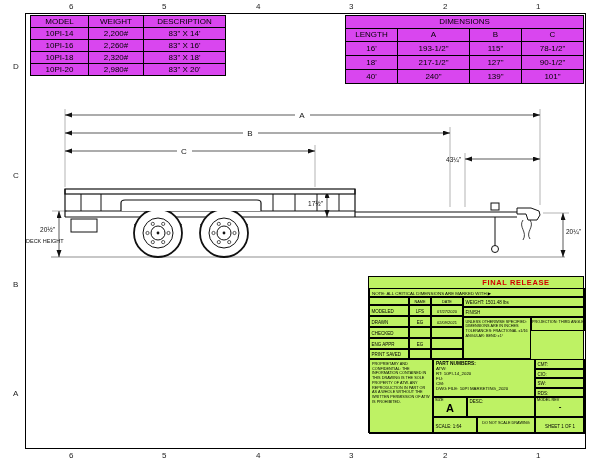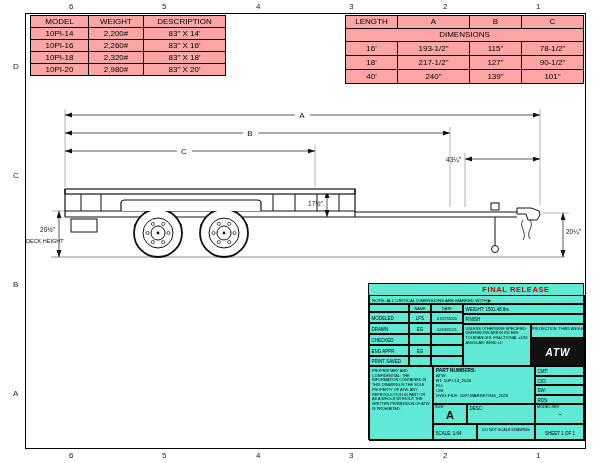--- a/index.html
+++ b/index.html
@@ -1,26 +1,26 @@
 <!DOCTYPE html>
 <html><head>
 <meta charset="utf-8">
 <style>
   *{margin:0;padding:0;box-sizing:border-box}
   html,body{width:600px;height:463px;background:#fff;font-family:"Liberation Sans",sans-serif;color:#000;position:relative;overflow:hidden}
   .frame{position:absolute;left:25px;top:13px;width:561px;height:436px;border:1.4px solid #000}
   .zl{position:absolute;font-size:8px;color:#222}
-  table{border-collapse:collapse;position:absolute;background:#fca5a5}
+  table{border-collapse:collapse;position:absolute;background:#d946ef}
   td,th{border:1px solid #000;font-size:8px;font-weight:normal;text-align:center;padding:0 2px;height:11px;line-height:11px;white-space:nowrap}
   .dims td,.dims th{height:13px;line-height:13px}
   .dims .ttl{height:12px;line-height:12px}
   svg{font-family:"Liberation Sans",sans-serif}
   svg text{fill:#111}
   
-  .tb{position:absolute;left:368px;top:283px;width:216px;height:157px;border:1px solid #000;background:#5eead4;font-size:4.5px}
+  .tb{position:absolute;left:368px;top:276px;width:216px;height:157px;border:1px solid #000;background:#bef264;font-size:4.5px}
   .c{position:absolute;border:0.5px solid #000;overflow:hidden;white-space:nowrap}
   .banner{left:0;top:0;width:216px;height:11px;color:#d40000;font-weight:bold;font-size:7.5px;letter-spacing:.6px;text-align:center;line-height:11px;padding-left:78px}
   .note{left:0;top:11px;width:216px;height:9px;font-size:4.4px;line-height:9px;padding-left:2px}
   .lab{padding-left:1.5px;text-align:left}
   .ctr{text-align:center}
   .tiny{font-size:3.8px;white-space:normal;line-height:1.25}
   .logo{display:flex;align-items:center;justify-content:center;background:#111;color:#fff;font-weight:bold;font-style:italic;font-size:10px;letter-spacing:1px}
 </style>
 </head>
 <body>
@@ -70,28 +70,28 @@
     <td>10PI-20</td>
     <td>2,980#</td>
     <td>83" X 20'</td>
   </tr>
 </tbody>
   </table>
 
 <table class="dims" style="left:345px;top:15px">
   <tbody>
       <tr>
+        <th colspan="4" class="ttl">DIMENSIONS</th>
+      </tr>
+  <tr>
     <th style="width:52px" class="ttl">LENGTH</th>
     <th style="width:72px" class="ttl">A</th>
     <th style="width:52px" class="ttl">B</th>
     <th style="width:62px" class="ttl">C</th>
   </tr>
-  <tr>
-        <th colspan="4" class="ttl">DIMENSIONS</th>
-      </tr>
   <tr>
     <td>16'</td>
     <td>193-1/2"</td>
     <td>115"</td>
     <td>78-1/2"</td>
   </tr>
   <tr>
     <td>18'</td>
     <td>217-1/2"</td>
     <td>127"</td>
@@ -241,21 +241,20 @@
   <div class="c" style="left:62px;top:61px;width:32px;height:11px"></div>
 
   <div class="c lab" style="left:0;top:72px;width:40px;height:10px;line-height:10px">PRINT SAVED</div>
   <div class="c" style="left:40px;top:72px;width:22px;height:10px"></div>
   <div class="c" style="left:62px;top:72px;width:32px;height:10px"></div>
 
   <div class="c lab" style="left:94px;top:20px;width:122px;height:10px;line-height:10px">WEIGHT: 1501.48 lbs</div>
   <div class="c lab" style="left:94px;top:30px;width:122px;height:10px;line-height:10px">FINISH</div>
   <div class="c tiny" style="left:94px;top:40px;width:68px;height:42px;padding:1.5px">UNLESS OTHERWISE SPECIFIED: DIMENSIONS ARE IN INCHES TOLERANCES: FRACTIONAL ±1/16 ANGULAR: BEND ±1°</div>
   <div class="c tiny ctr" style="left:162px;top:40px;width:54px;height:14px;padding-top:2px">PROJECTION: THIRD ANGLE</div>
-  <div class="c logo" style="left:162px;top:54px;width:54px;height:28px">ATW</div>
 
   <div class="c tiny" style="left:0;top:82px;width:64px;height:75px;padding:2px">PROPRIETARY AND CONFIDENTIAL: THE INFORMATION CONTAINED IN THIS DRAWING IS THE SOLE PROPERTY OF ATW. ANY REPRODUCTION IN PART OR AS A WHOLE WITHOUT THE WRITTEN PERMISSION OF ATW IS PROHIBITED.</div>
   <div class="c" style="left:64px;top:82px;width:102px;height:38px;padding:1px 2px">
     <div style="font-size:4.8px;font-weight:bold">PART NUMBERS:</div>
     <div style="font-size:4.4px">ATW:</div>
     <div style="font-size:4.4px">RT: 10PI-14_2020</div>
     <div style="font-size:4.4px">FU:</div>
     <div style="font-size:4.4px">CM:</div>
     <div style="font-size:4.4px">DWG FILE: 10PI MARKETING_2020</div>
   </div>

